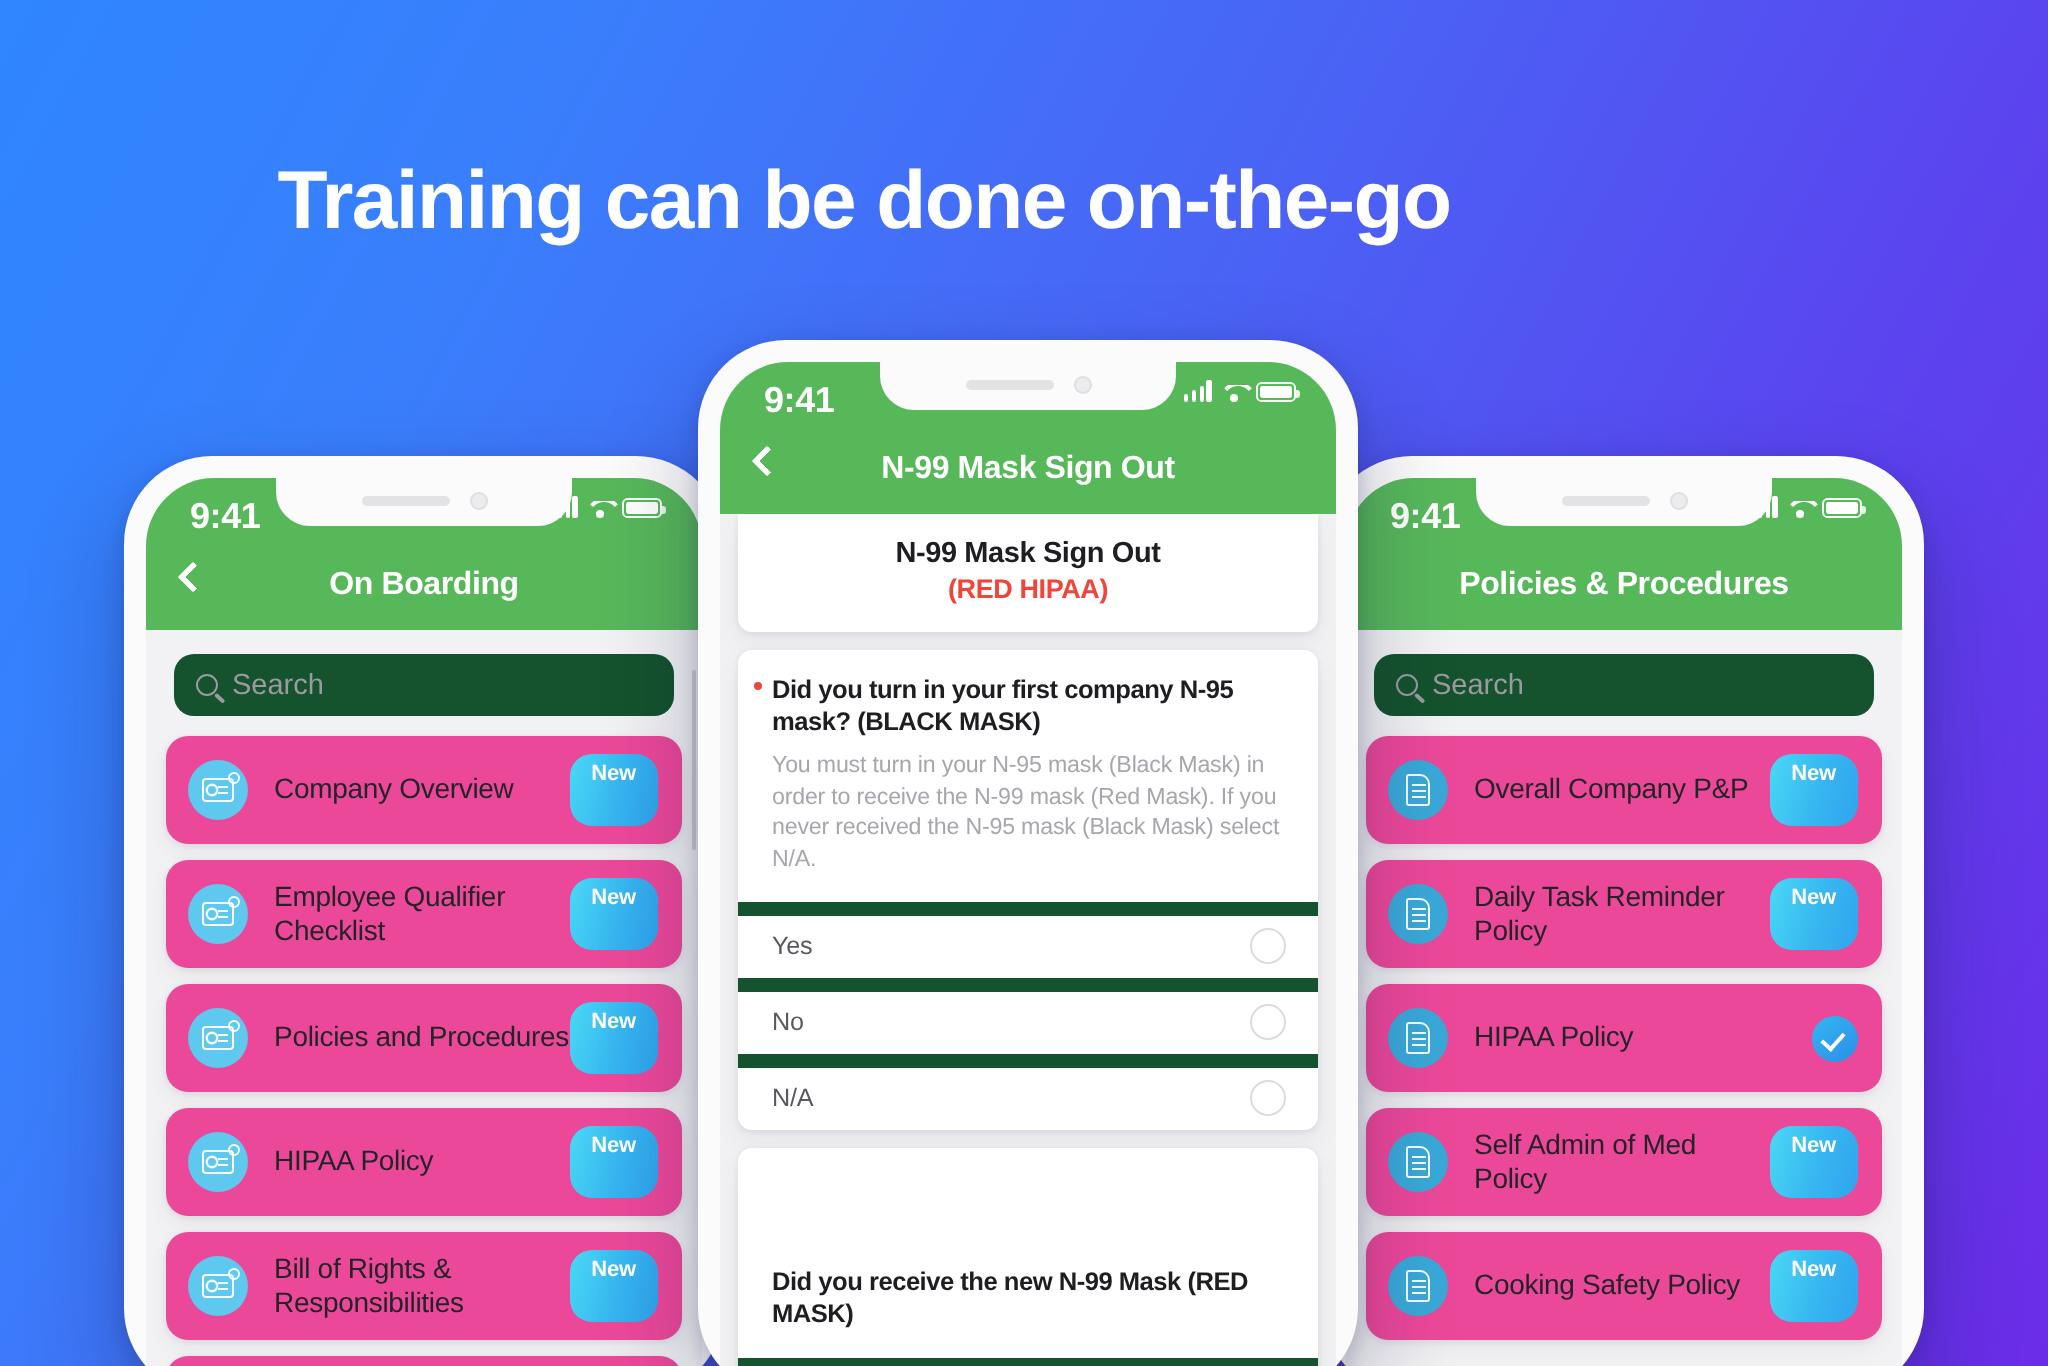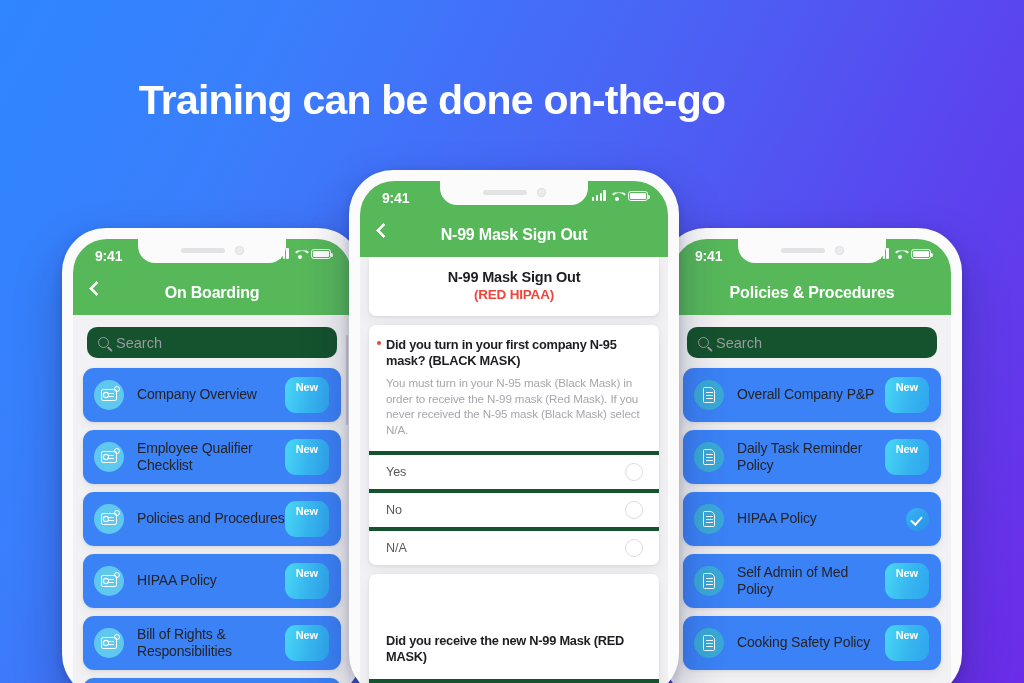--- a/index.html
+++ b/index.html
@@ -60,21 +60,21 @@
     height: 32px;
     background: #57b85a;
     color: #ffffff;
     font-size: 12px;
     font-weight: bold;
   }
   .statusbar .clock {
     position: absolute;
     left: 22px;
     top: 9px;
-    font-size: 14px;
+    font-size: 18px;
     letter-spacing: -0.2px;
   }
   .statusbar .sb-right {
     position: absolute;
     right: 20px;
     top: 9px;
     display: flex;
     align-items: flex-end;
     gap: 4px;
   }
@@ -174,21 +174,21 @@
     border: 1.7px solid #9a9aa0; position: relative; flex: none;
   }
   .mag::after {
     content:""; position:absolute; right:-4.5px; bottom:-2.5px;
     width:5.5px; height:1.7px; background:#9a9aa0; border-radius:1px;
     transform: rotate(42deg);
   }
   .searchbar .ph { color: #9a9aa0; font-size: 14.5px; }
 
   .rowcard {
-    background: #3b82f6;
+    background: #ec4899;
     margin: 0 10px 8px 10px;
     border-radius: 11px;
     min-height: 54px;
     display: flex;
     align-items: center;
     padding: 7px 12px 7px 11px;
     box-shadow: 0 1px 3px rgba(40,40,70,0.09), 0 5px 12px rgba(40,40,70,0.05);
   }
   .rowcard .ricon { flex: none; width: 30px; height: 30px; border-radius: 50%; margin-right: 13px; position: relative; }
   .rowcard .rlabel { flex: 1; font-size: 14px; color: #242428; line-height: 1.22; letter-spacing: -0.15px; }
@@ -270,21 +270,21 @@
 
   .qhead { padding: 12px 14px 13px 17px; position: relative; }
   .qhead .reqdot {
     position: absolute; left: 8px; top: 16px;
     width: 4px; height: 4px; border-radius: 50%; background: #f0453a;
   }
   .qhead .qtext { font-size: 12.8px; font-weight: bold; color: #1e1e22; line-height: 1.28; letter-spacing: -0.25px; }
   .qhead .qsub { font-size: 11.6px; color: #a6a6ac; line-height: 1.36; margin-top: 5px; letter-spacing: -0.1px; }
 
   .optrow {
-    border-top: 4px solid #14532d;
+    border-top: 7px solid #14532d;
     height: 38px;
     display: flex;
     align-items: center;
     padding: 0 16px 0 17px;
   }
   .optrow .olabel { flex: 1; font-size: 12.6px; color: #58585e; letter-spacing: -0.1px; }
   .radio {
     flex: none;
     width: 18px; height: 18px; border-radius: 50%;
     border: 1.3px solid #dcdce0;

